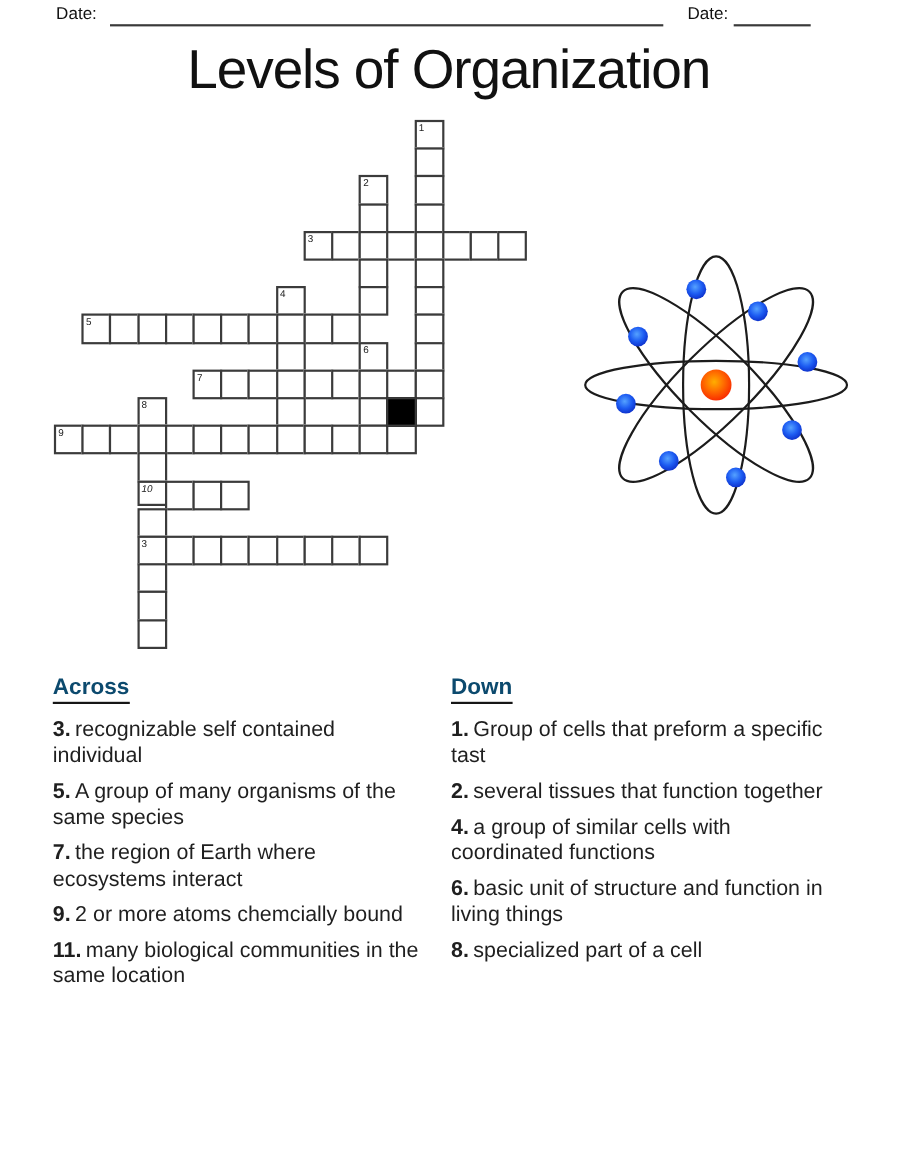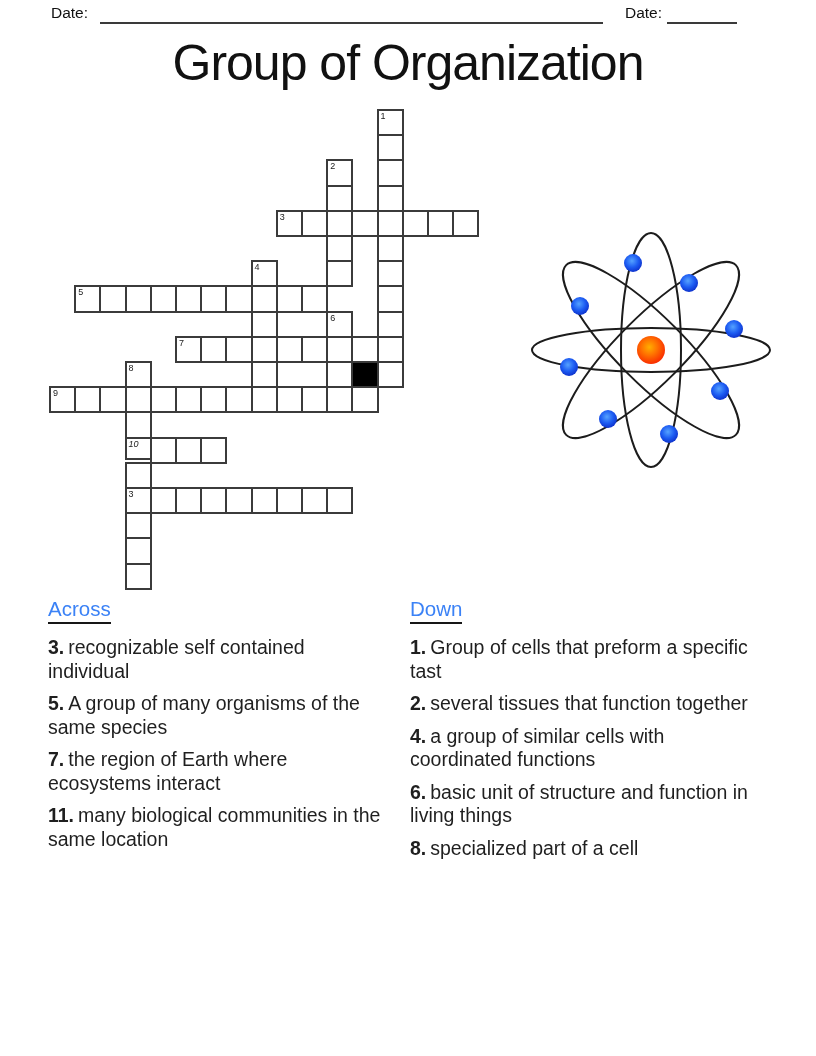--- a/index.html
+++ b/index.html
@@ -41,39 +41,39 @@
   }
 
   
   #atom { position:absolute; left:527px; top:228px; }
 
   
   .clues { position:absolute; top:597px; }
   .clues.across { left:48px;  width:342px; }
   .clues.down   { left:410px; width:352px; }
   .clues h2 {
-    font-size:20.5px; font-weight:400; color:#3b82f6;
-    margin:0 0 12px 0; display:inline-block;
+    font-size:20.5px; font-weight:700; color:#0c4a6e;
+    margin:16px 0 12px 0; display:inline-block;
     border-bottom:2px solid #161616; padding-bottom:1px;
   }
   .clues .list { margin-top:0; }
   .clue { font-size:19.5px; line-height:23.5px; margin-bottom:9px; }
   .clue b { font-weight:700; margin-right:4px; }
 </style>
 </head>
 <body>
 
 <div class="page">
 
   <span class="hdr-label" id="name-label">Date:</span>
   <span class="fill-line" id="name-line"></span>
   <span class="hdr-label" id="date-label">Date:</span>
   <span class="fill-line" id="date-line"></span>
 
-  <h1 class="title">Group of Organization</h1>
+  <h1 class="title">Levels of Organization</h1>
 
   <div id="grid" style="width: 428.4px; height: 478.8px;">
       <div class="cell" style="left: 326.6px; top: -1px; width: 27.2px; height: 27.2px;">
         <span class="cellnum">1</span>
       </div>
       <div class="cell" style="left: 326.6px; top: 24.2px; width: 27.2px; height: 27.2px;"></div>
       <div class="cell" style="left: 276.2px; top: 49.4px; width: 27.2px; height: 27.2px;">
         <span class="cellnum">2</span>
       </div>
       <div class="cell" style="left: 326.6px; top: 49.4px; width: 27.2px; height: 27.2px;"></div>
@@ -202,20 +202,21 @@
         <circle cx="18" cy="84" r="9" fill="url(#eGrad)"></circle>
       </g>
   </svg>
 
   <div class="clues across">
     <h2>Across</h2>
     <div class="list">
       <div class="clue"><b>3.</b><span>recognizable self contained individual</span></div>
       <div class="clue"><b>5.</b><span>A group of many organisms of the same species</span></div>
       <div class="clue"><b>7.</b><span>the region of Earth where ecosystems interact</span></div>
+      <div class="clue"><b>9.</b><span>2 or more atoms chemcially bound</span></div>
       <div class="clue"><b>11.</b><span>many biological communities in the same location</span></div>
     </div>
   </div>
 
   <div class="clues down">
     <h2>Down</h2>
     <div class="list">
       <div class="clue"><b>1.</b><span>Group of cells that preform a specific tast</span></div>
       <div class="clue"><b>2.</b><span>several tissues that function together</span></div>
       <div class="clue"><b>4.</b><span>a group of similar cells with coordinated functions</span></div>

